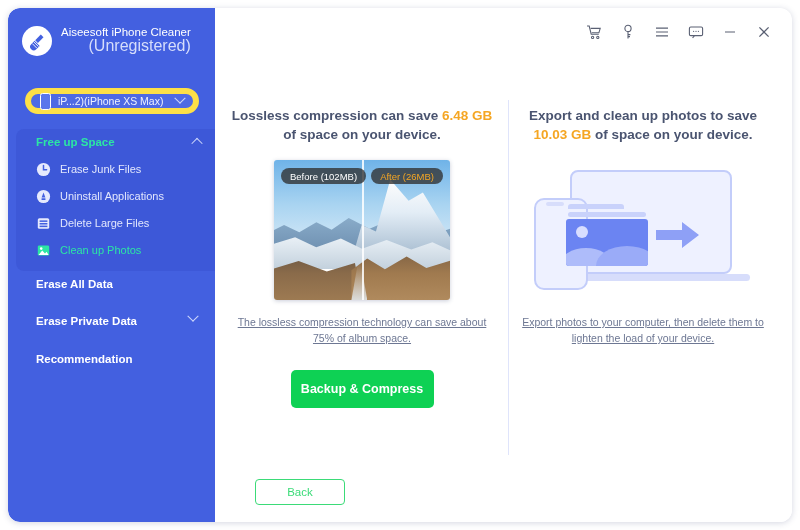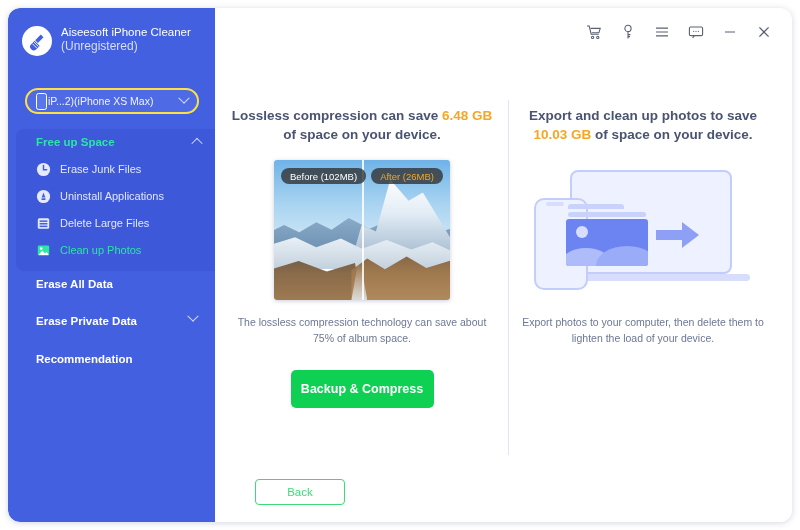--- a/index.html
+++ b/index.html
@@ -43,35 +43,36 @@
     display: flex; align-items: center; justify-content: center;
   }
   .brand-text {
     color: #ffffff;
     font-size: 11.5px;
     line-height: 14px;
     font-weight: 400;
     padding-top: 3px;
   }
   .brand-text .unreg {
-    font-size: 12px;
+    font-size: 16px;
     color: #d6ddfb;
     display: block;
+    text-align: right;
   }
 
   .device-select {
     position: absolute;
     left: 17px; top: 80px;
     width: 174px; height: 26px;
-    border: 2px solid #fde047;
+    border: 6px solid #fde047;
     border-radius: 13px;
     background: #4e6ae4;
     display: flex; align-items: center;
     padding: 0 9px;
-    gap: 1px;
+    gap: 7px;
     cursor: pointer;
   }
   .device-icon {
     width: 11px; height: 17px;
     border: 1.4px solid #ffffff;
     border-radius: 2.5px;
     background: #5a76ec;
     flex: 0 0 auto;
   }
   .device-label {
@@ -305,20 +306,21 @@
     background: #9aabf8;
   }
   .arrow-ico { position: absolute; left: 128px; top: 62px; }
 
   .p-desc {
     margin-top: 14px;
     text-align: center;
     font-size: 10.5px;
     color: #6d7793;
     line-height: 16px;
+    text-decoration: underline;
   }
 
   .cta {
     margin: 24px auto 0;
     display: block;
     width: 143px; height: 38px;
     background: #0ed154;
     border: none;
     border-radius: 5px;
     color: #ffffff;

